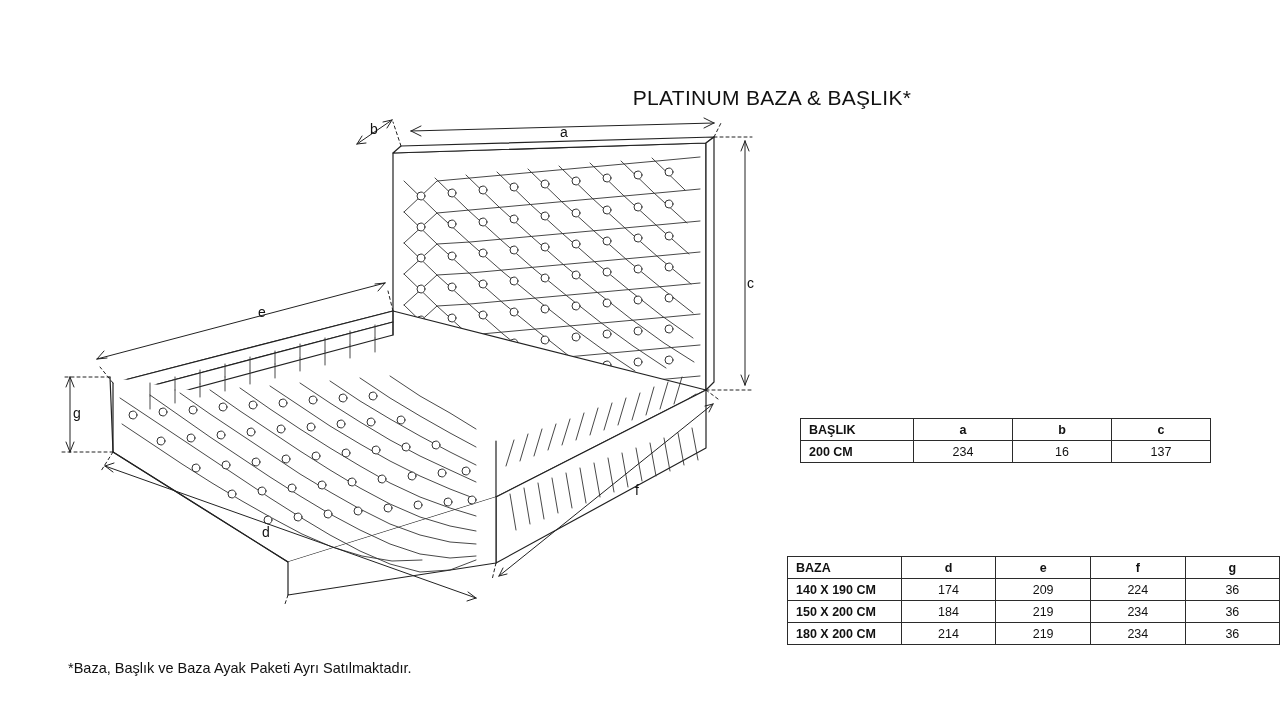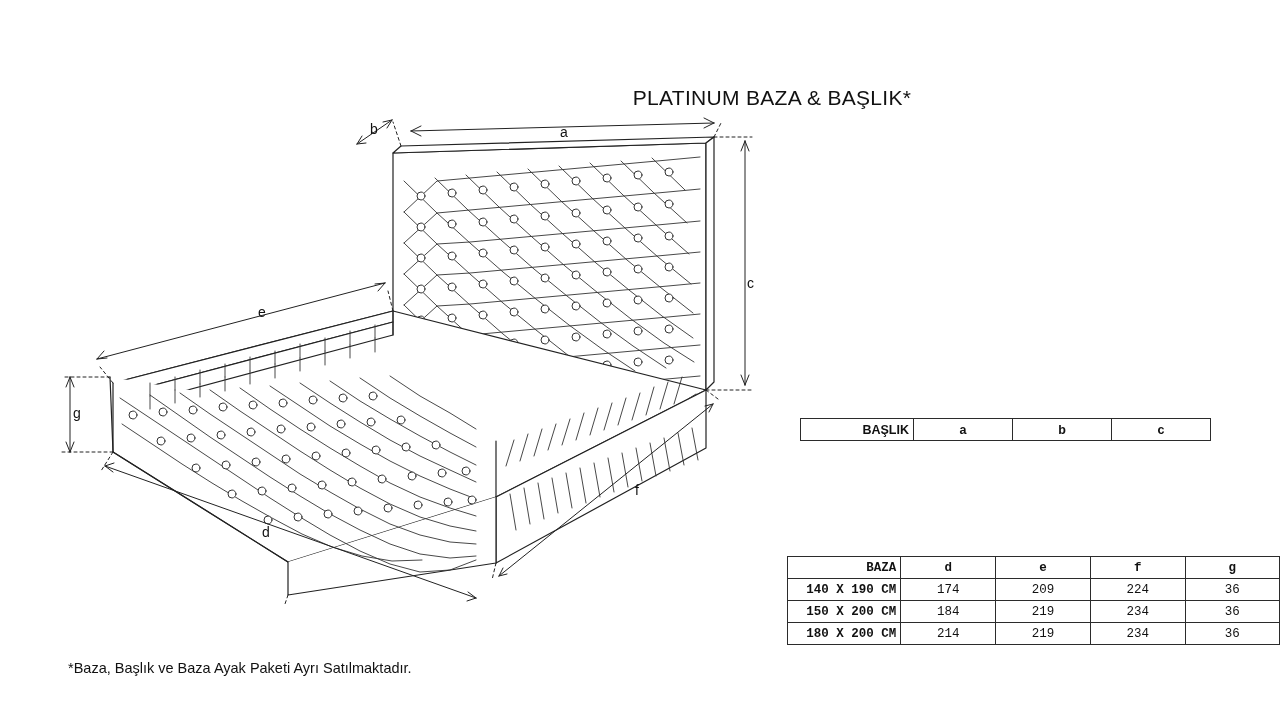--- a/index.html
+++ b/index.html
@@ -59,32 +59,31 @@
     border: 1px solid #2b2b2b;
     height: 21px;
     padding: 0 4px;
     text-align: center;
     font-weight: normal;
   }
   table.dim th {
     font-weight: bold;
   }
   table.dim td.rowhead, table.dim th.rowhead {
-    text-align: right;
+    text-align: left;
     padding-left: 8px;
     font-weight: bold;
   }
   #table-baslik {
     left: 800px;
     top: 418px;
   }
   #table-baza {
     left: 787px;
     top: 556px;
-    font-family: Liberation Mono, monospace;
   }
 </style>
 </head>
 <body>
 
 <div class="stage">
 
   <div id="title"><span class="inner">PLATINUM BAZA &amp; BAŞLIK*</span></div>
 
   <svg id="drawing" width="1280" height="719" viewBox="0 0 1280 719">
@@ -341,20 +340,26 @@
   <table class="dim" id="table-baslik">
     <thead>
       <tr>
         <th class="rowhead" style="width:100px">BAŞLIK</th>
         <th style="width:90px">a</th>
         <th style="width:90px">b</th>
         <th style="width:90px">c</th>
       </tr>
     </thead>
     <tbody>
+      <tr>
+        <td class="rowhead">200 CM</td>
+        <td>234</td>
+        <td>16</td>
+        <td>137</td>
+      </tr>
     </tbody>
   </table>
 
   <table class="dim" id="table-baza">
     <thead>
       <tr>
         <th class="rowhead" style="width:105px">BAZA</th>
         <th style="width:90px">d</th>
         <th style="width:90px">e</th>
         <th style="width:90px">f</th>

